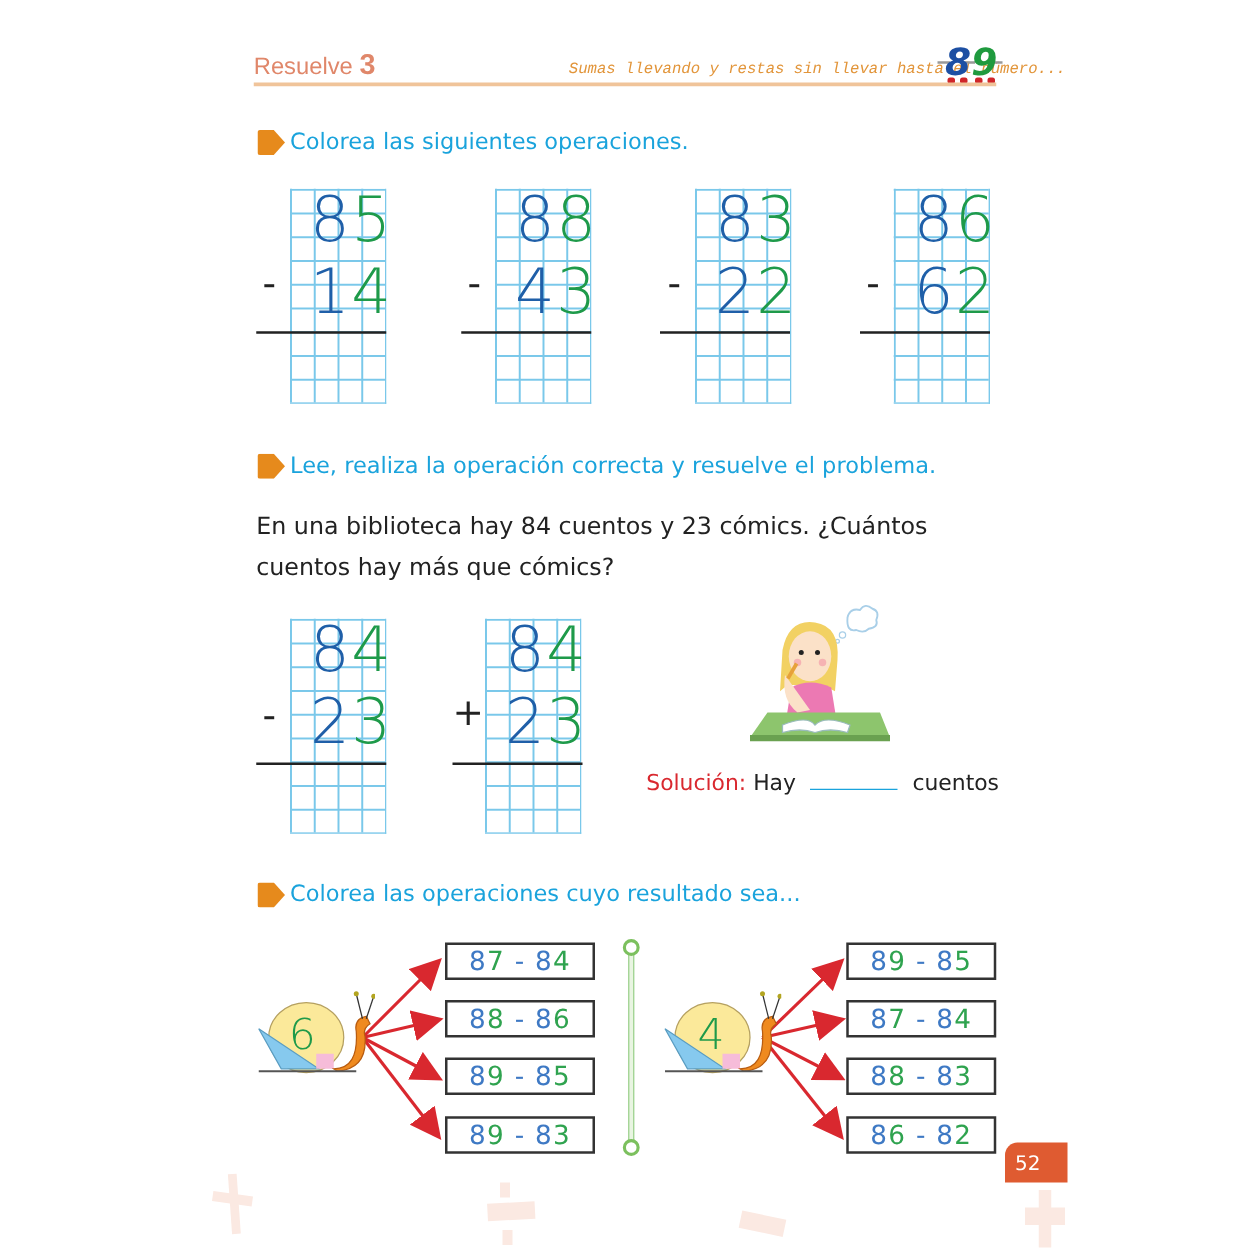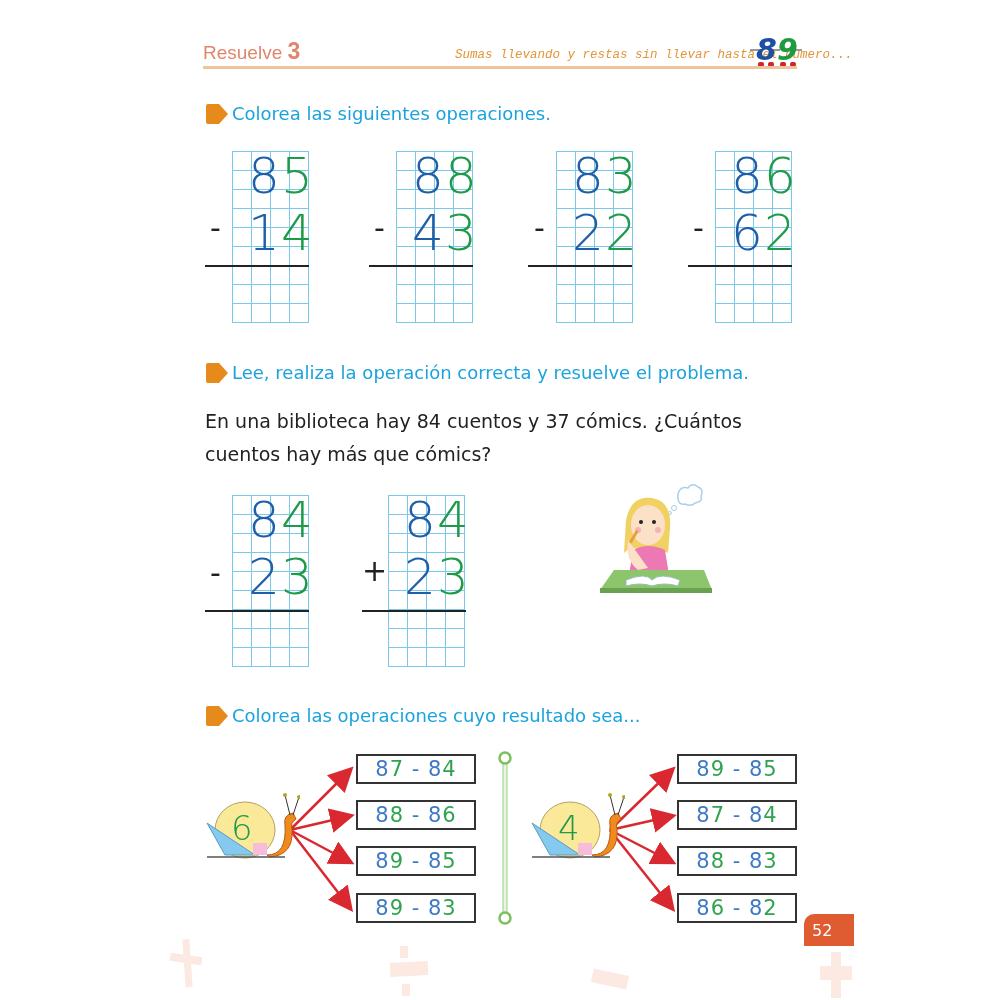--- a/index.html
+++ b/index.html
@@ -114,21 +114,21 @@
   <div class="dig green" style="left:764px;top:208px">2</div>
   <div class="rule" style="left:688px;top:265px;width:104px"></div>
 </div>
 
 <div class="abs sec" style="top:362px">
   <svg class="tri" viewBox="0 0 22 20">
       <path d="M0 2 Q0 0 2 0 L13 0 L22 10 L13 20 L2 20 Q0 20 0 18 Z" fill="#e68a1c"></path>
     </svg>
   <span>Lee, realiza la operación correcta y resuelve el problema.</span>
 </div>
-<div class="abs problem">En una biblioteca hay 84 cuentos y 37 cómics. ¿Cuántos cuentos hay más que cómics?</div>
+<div class="abs problem">En una biblioteca hay 84 cuentos y 23 cómics. ¿Cuántos cuentos hay más que cómics?</div>
 
 <div>
   <div class="grid" style="left:232px;top:495px"></div>
   <div class="dig blue" style="left:248px;top:495px">8</div>
   <div class="dig green" style="left:281px;top:495px">4</div>
   <div class="op-sign" style="left:210px;top:555px">-</div>
   <div class="dig blue" style="left:248px;top:552px">2</div>
   <div class="dig green" style="left:281px;top:552px">3</div>
   <div class="rule" style="left:205px;top:610px;width:104px"></div>
 </div>
@@ -157,20 +157,26 @@
     <path d="M45 70 q15 -8 32 0 l4 25 l-40 0z" fill="#ec79b3"></path>
     <path d="M40 60 q-3 20 10 30 l10 -2 z" fill="#fbe1c8"></path>
     <rect x="48" y="50" width="3" height="14" fill="#e7a13a" transform="rotate(30 48 50)"></rect>
     <path d="M12 110 l14 -20 l90 0 l8 20 z" fill="#8dc56d"></path>
     <rect x="12" y="108" width="112" height="5" fill="#6aa150"></rect>
     <path d="M38 100 q20 -8 26 0 q8 -8 28 0 l-2 6 q-14 -4 -26 0 q-12 -4 -26 0z" fill="#fff" stroke="#9bb" stroke-width="1"></path>
   </svg>
 </div>
 
 <div class="abs sol">
+  <div>
+    <span class="red">Solución:</span>
+    <span>Hay</span>
+    <span class="blank"></span>
+    <span>cuentos</span>
+  </div>
 </div>
 
 <div class="abs sec" style="top:705px">
   <svg class="tri" viewBox="0 0 22 20">
       <path d="M0 2 Q0 0 2 0 L13 0 L22 10 L13 20 L2 20 Q0 20 0 18 Z" fill="#e68a1c"></path>
     </svg>
   <span>Colorea las operaciones cuyo resultado sea...</span>
 </div>
 
 <svg class="abs" style="left:200px;top:750px" width="160" height="180" viewBox="0 0 160 180">

